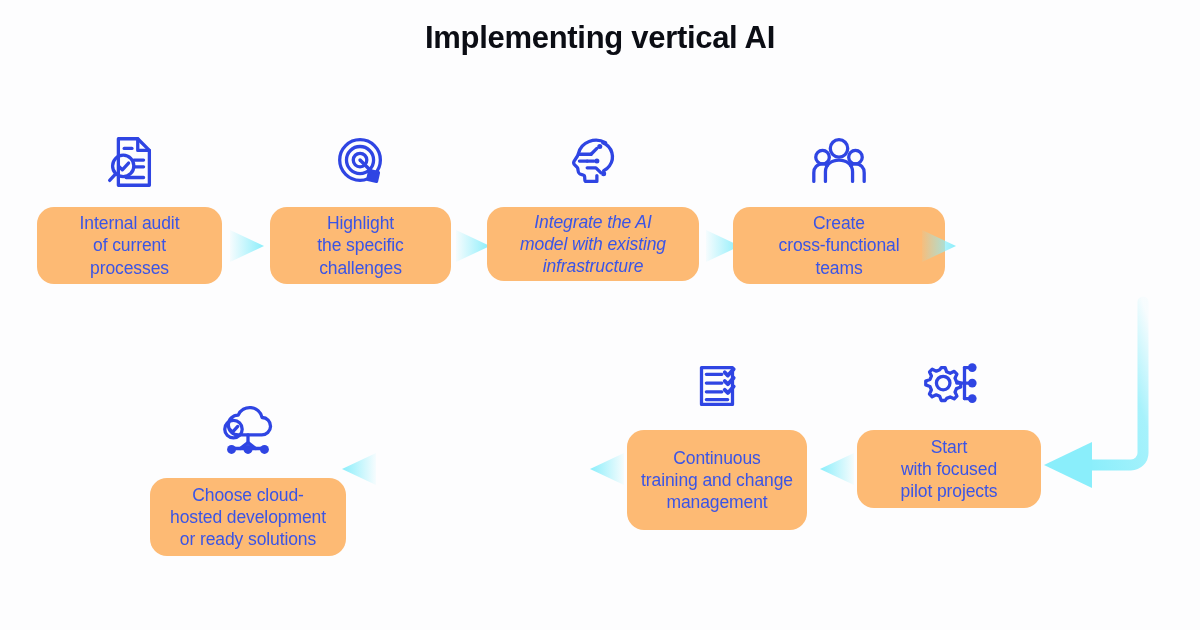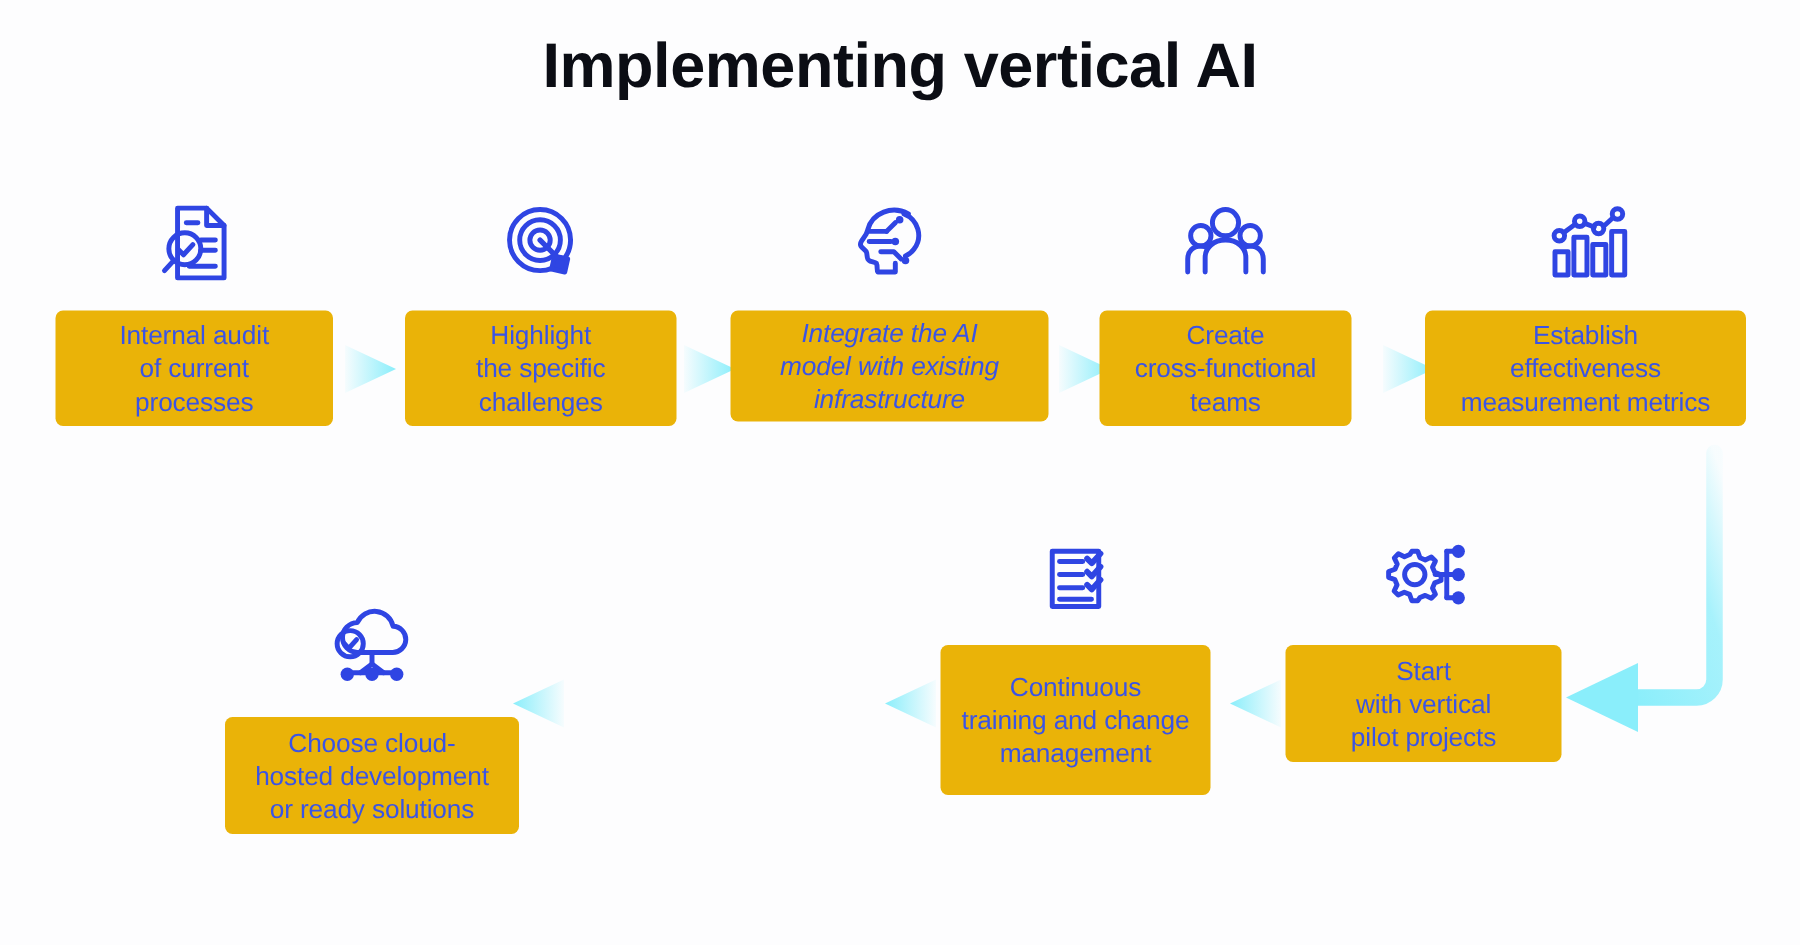--- a/index.html
+++ b/index.html
@@ -23,21 +23,21 @@
     height: 630px;
   }
 
   
   .page-title {
     position: absolute;
     left: 0;
     top: 20px;
     width: 1200px;
     text-align: center;
-    font-size: 42px;
+    font-size: 31px;
     font-weight: 700;
     letter-spacing: -0.3px;
     color: #0b0d14;
   }
 
   
   .step {
     position: absolute;
   }
 
@@ -59,22 +59,22 @@
     width: 62px;
     height: 62px;
   }
 
   .step-box {
     position: absolute;
     left: 0;
     top: 0;
     width: 100%;
     height: 100%;
-    background: #eab308;
-    border-radius: 5px;
+    background: #fdba74;
+    border-radius: 17px;
     display: flex;
     align-items: center;
     justify-content: center;
     text-align: center;
     padding: 4px 8px;
   }
 
   .step-label {
     color: #3a54e6;
     font-size: 17.5px;
@@ -195,21 +195,21 @@
       <defs>
         <linearGradient id="gR3" x1="0" y1="0" x2="1" y2="0">
           <stop offset="0%" stop-color="#8aeefb" stop-opacity="0.06"></stop>
           <stop offset="100%" stop-color="#8aeefb" stop-opacity="1"></stop>
         </linearGradient>
       </defs>
       <path d="M2 6 L36 22 L2 38 Z" fill="url(#gR3)"></path>
     </svg>
   </div>
 
-  <div class="step" style="left:733px; top:207px; width:168px; height:77px;">
+  <div class="step" style="left:733px; top:207px; width:212px; height:77px;">
     <div class="step-icon">
       <svg viewBox="0 0 64 64" fill="none" stroke="#2f45e3" stroke-width="3.4" stroke-linecap="round" stroke-linejoin="round">
         <circle cx="32" cy="18" r="9"></circle>
         <path d="M18 52 v-10 c0 -7 6 -12 14 -12 s14 5 14 12 v10"></path>
         <circle cx="15" cy="27" r="7"></circle>
         <path d="M6 52 v-9 c0 -5 3.5 -9 9 -9 c2 0 3.6 .5 5 1.4"></path>
         <circle cx="49" cy="27" r="7"></circle>
         <path d="M58 52 v-9 c0 -5 -3.5 -9 -9 -9 c-2 0 -3.6 .5 -5 1.4"></path>
       </svg>
     </div>
@@ -225,40 +225,20 @@
       <defs>
         <linearGradient id="gR4" x1="0" y1="0" x2="1" y2="0">
           <stop offset="0%" stop-color="#8aeefb" stop-opacity="0.06"></stop>
           <stop offset="100%" stop-color="#8aeefb" stop-opacity="1"></stop>
         </linearGradient>
       </defs>
       <path d="M2 6 L36 22 L2 38 Z" fill="url(#gR4)"></path>
     </svg>
   </div>
 
-  <div class="step" style="left:950px; top:207px; width:214px; height:77px;">
-    <div class="step-icon">
-      <svg viewBox="0 0 64 64" fill="none" stroke="#2f45e3" stroke-width="3.4" stroke-linecap="round" stroke-linejoin="round">
-        <rect x="11" y="38" width="9" height="16"></rect>
-        <rect x="24" y="28" width="9" height="26"></rect>
-        <rect x="37" y="33" width="9" height="21"></rect>
-        <rect x="50" y="24" width="9" height="30"></rect>
-        <circle cx="14" cy="27" r="3.6"></circle>
-        <circle cx="28" cy="17" r="3.6"></circle>
-        <circle cx="41" cy="22" r="3.6"></circle>
-        <circle cx="54" cy="12" r="3.6"></circle>
-        <path d="M17 25 l8 -6 M31.5 18.5 l6.5 2.5 M44.5 20.5 l6 -5.5"></path>
-      </svg>
-    </div>
-    <div class="step-box">
-      <span class="step-label">Establish
-effectiveness
-measurement metrics</span>
-    </div>
-  </div>
 
   <div class="connector">
     <svg viewBox="0 0 190 210">
       <defs>
         <linearGradient id="gElbow" x1="1" y1="0" x2="0" y2="1">
           <stop offset="0%" stop-color="#8aeefb" stop-opacity="0.05"></stop>
           <stop offset="35%" stop-color="#8aeefb" stop-opacity="0.75"></stop>
           <stop offset="100%" stop-color="#8aeefb" stop-opacity="1"></stop>
         </linearGradient>
       </defs>
@@ -275,21 +255,21 @@
         <path d="M40 30 H48"></path>
         <path d="M48 14 V46"></path>
         <path d="M48 14 H53 M48 30 H53 M48 46 H53"></path>
         <circle cx="56" cy="14" r="4.5" fill="#2f45e3" stroke="none"></circle>
         <circle cx="56" cy="30" r="4.5" fill="#2f45e3" stroke="none"></circle>
         <circle cx="56" cy="46" r="4.5" fill="#2f45e3" stroke="none"></circle>
       </svg>
     </div>
     <div class="step-box">
       <span class="step-label">Start
-with vertical
+with focused
 pilot projects</span>
     </div>
   </div>
 
   <div class="mini-arrow" style="left:816px; top:447px;">
     <svg viewBox="0 0 40 44">
       <defs>
         <linearGradient id="gL1" x1="1" y1="0" x2="0" y2="0">
           <stop offset="0%" stop-color="#8aeefb" stop-opacity="0.06"></stop>
           <stop offset="100%" stop-color="#8aeefb" stop-opacity="1"></stop>

